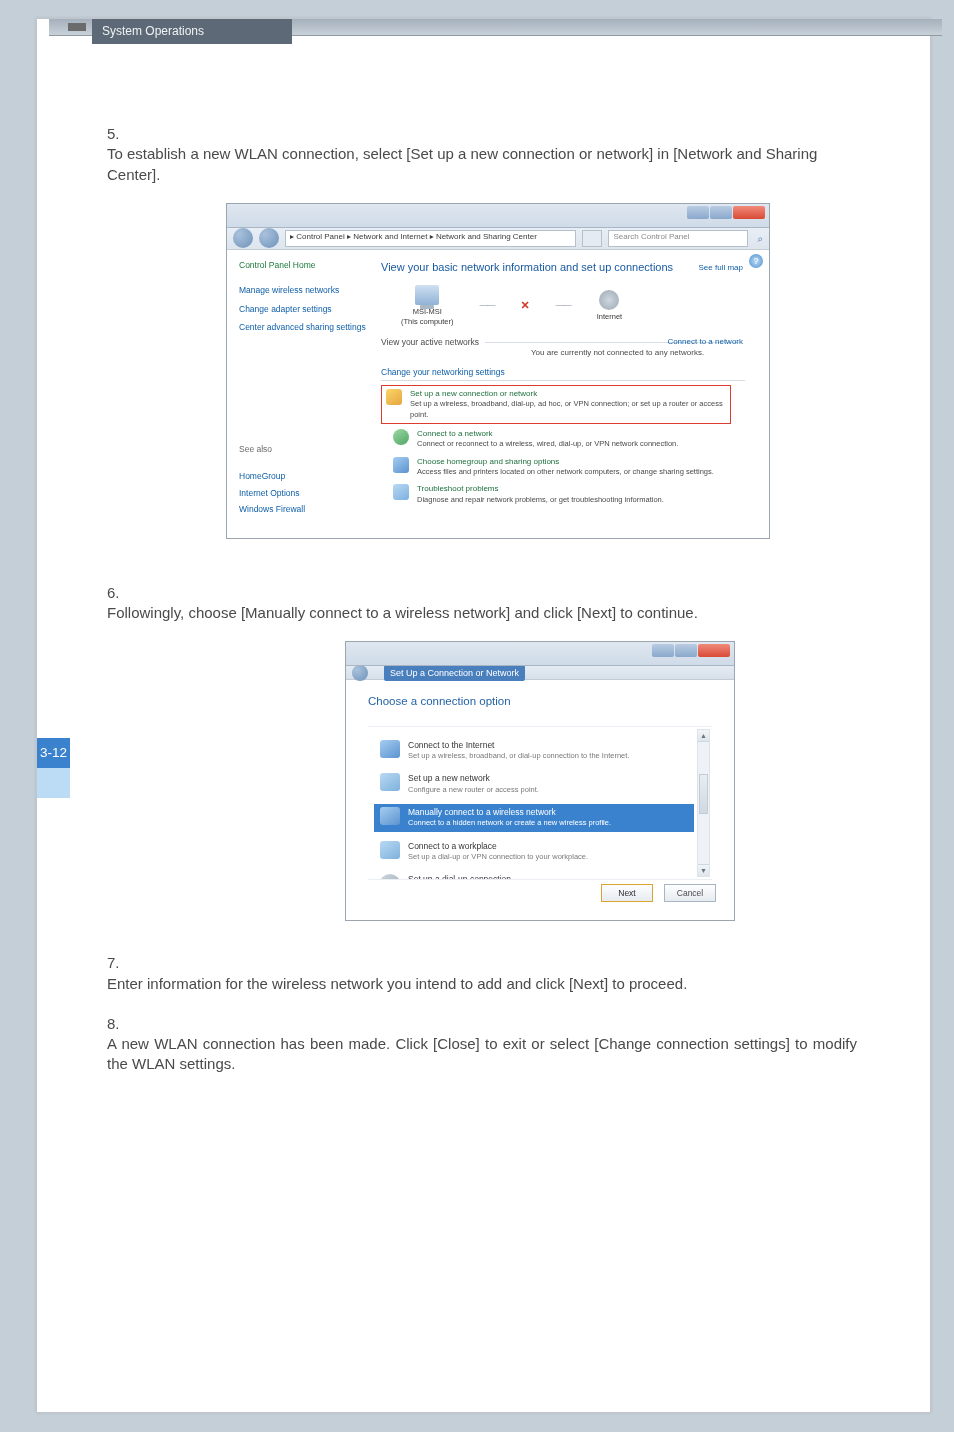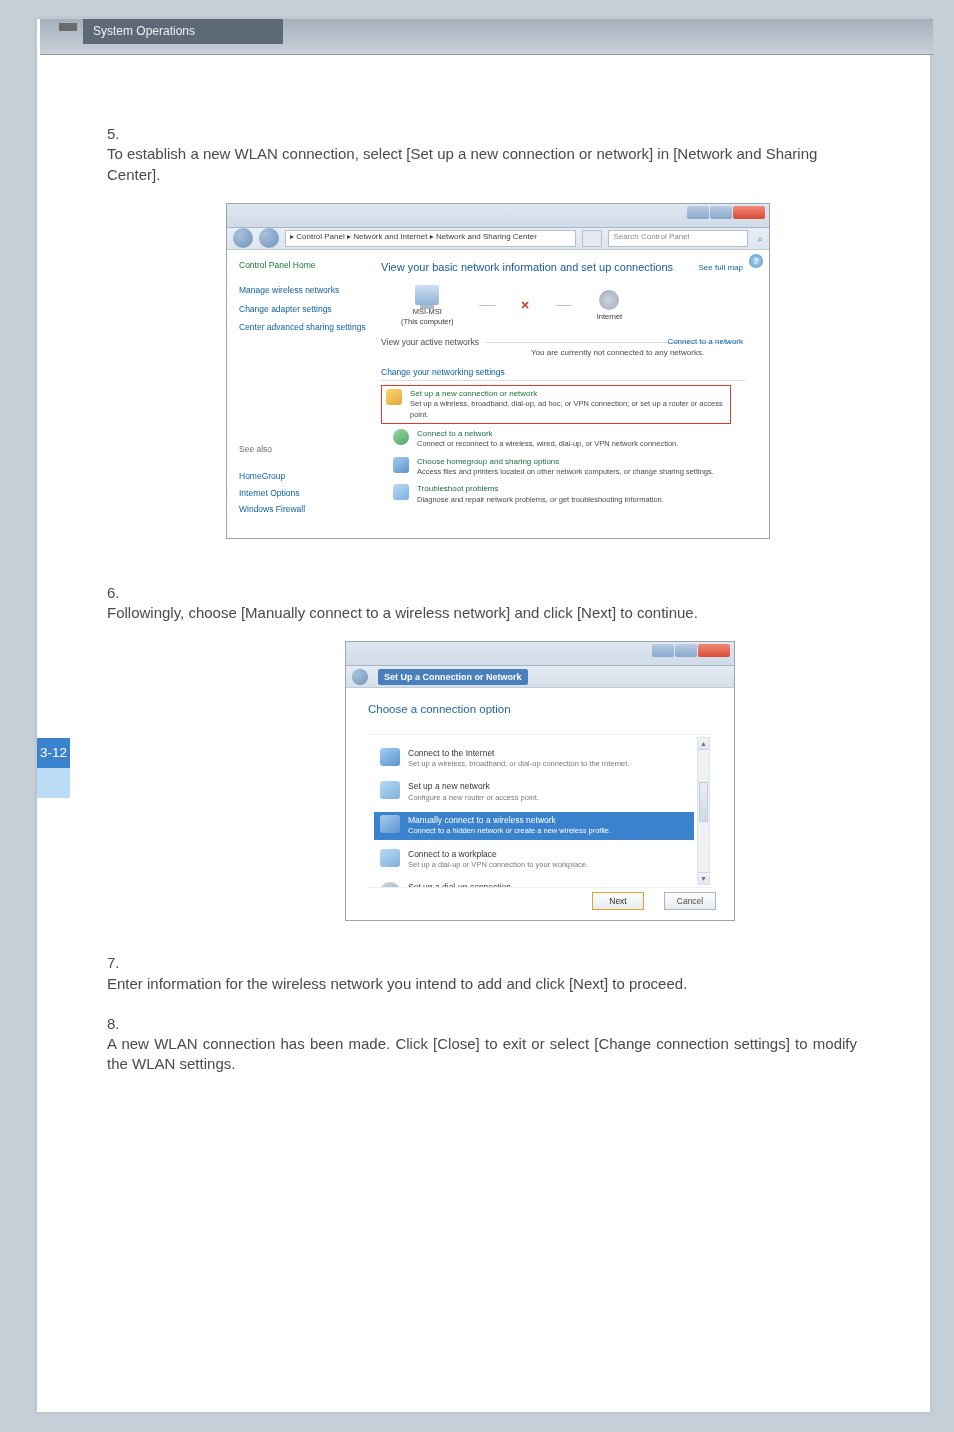--- a/index.html
+++ b/index.html
@@ -15,23 +15,23 @@
     left: 36px;
     top: 18px;
     width: 895px;
     height: 1395px;
     background: #ffffff;
     border: 1px solid #c0c6cc;
     box-shadow: 0 0 3px rgba(0,0,0,0.1);
   }
   .header-band {
     position: absolute;
-    left: 3px; top: 0;
+    left: 12px; top: 0;
     width: 100%;
-    height: 36px;
+    height: 17px;
     background: linear-gradient(to bottom, #a4b0bc 0%, #c9d1d8 100%);
     border-bottom: 1px solid #8f9aa5;
   }
   .header-dark {
     position: absolute;
     left: 43px;
     top: 0;
     height: 25px;
     width: 200px;
     background: #5d6976;
@@ -129,24 +129,24 @@
   
   .ss2 { width: 390px; height: 280px; margin-left: 238px; }
   .ss2-titlebar {
     height: 24px;
     background: linear-gradient(#dfe7f0,#cfdbe8);
     border-bottom: 1px solid #a9b5c2;
     position: relative;
   }
   .ss2-winbtns { position: absolute; right: 4px; top: 2px; display: flex; gap: 1px; }
   .ss2-head {
-    height: 22px;
+    height: 14px;
     background: linear-gradient(#e4ebf3,#d7e0ea);
     border-bottom: 1px solid #c3ccd5;
-    display: flex; align-items: center; gap: 10px; padding: 0 6px; font-weight: bold;
+    display: flex; align-items: center; gap: 16px; padding: 0 6px;
   }
   .ss2-head .lbl { font-size: 9px; color: #fff; background: #4a7fbe; padding: 2px 6px; border-radius: 2px; }
   .ss2-body { padding: 14px 22px 0 22px; position: relative; height: calc(100% - 46px); }
   .choose { color: #2463a6; font-size: 11.5px; margin-bottom: 16px; }
   .conn-list { border-top: 1px solid #ebeff3; border-bottom: 1px solid #ebeff3; padding: 8px 0; height: 154px; position: relative; overflow: hidden; }
   .conn-item { display: flex; gap: 8px; align-items: flex-start; padding: 3px 6px; margin: 2px 18px 6px 6px; }
   .conn-item .ci { width: 20px; height: 18px; flex: none; border-radius: 3px; }
   .ci.int { background: linear-gradient(145deg,#a6cdf2,#5b93cf); }
   .ci.new { background: linear-gradient(145deg,#b8d9f3,#7fb1dd); }
   .ci.man { background: linear-gradient(145deg,#a6cdf2,#5b93cf); }
@@ -154,21 +154,21 @@
   .ci.dial { background: linear-gradient(145deg,#cfd7df,#9aa7b4); border-radius: 50%; }
   .conn-item .ct { font-size: 8.5px; }
   .ct .t { color: #353535; }
   .ct .d { color: #7a7a7a; font-size: 7.5px; }
   .conn-item.sel { background: #3a82cd; }
   .conn-item.sel .t, .conn-item.sel .d { color: #fff; }
   .scroll-track { position: absolute; right: 2px; top: 2px; bottom: 2px; width: 13px; background: #eef2f6; border: 1px solid #dde3e9; }
   .scroll-btn { height: 12px; background: linear-gradient(#f2f5f8,#dee5ec); border-bottom: 1px solid #cfd7df; color: #6a7684; font-size: 7px; text-align: center; line-height: 11px; }
   .scroll-btn.b { border-top: 1px solid #cfd7df; border-bottom: none; position: absolute; bottom: 0; left: 0; right: 0; }
   .scroll-thumb { position: absolute; top: 44px; left: 1px; right: 1px; height: 40px; background: linear-gradient(#e8edf2,#cfd9e2); border: 1px solid #c3ccd5; }
-  .btn-row { position: absolute; bottom: 10px; right: 18px; display: flex; gap: 20px; align-items: flex-end; }
+  .btn-row { position: absolute; bottom: 10px; right: 18px; display: flex; gap: 11px; align-items: flex-end; }
   .dlg-btn { min-width: 52px; height: 18px; font-size: 8.5px; background: linear-gradient(#fdfefe,#e6ebf0); border: 1px solid #a9b5c2; text-align: center; line-height: 16px; }
   .dlg-btn.pri { border: 1.4px solid #d9a530; color: #2a2a2a; }
 
   
   .page-tab {
     position: absolute;
     left: 0;
     top: 719px;
     width: 33px;
     height: 30px;

